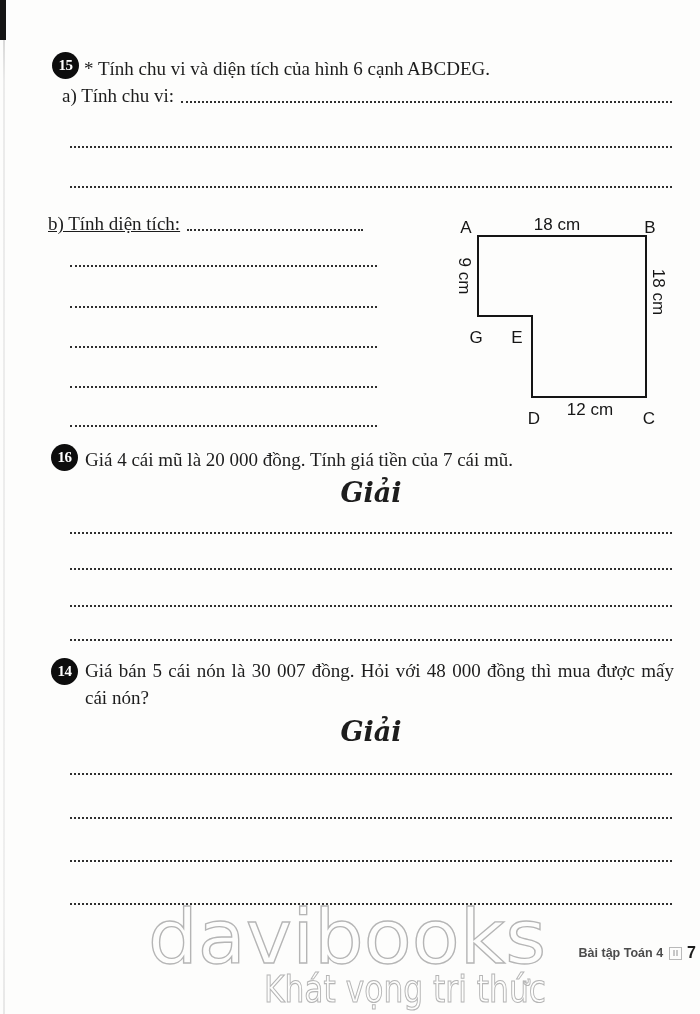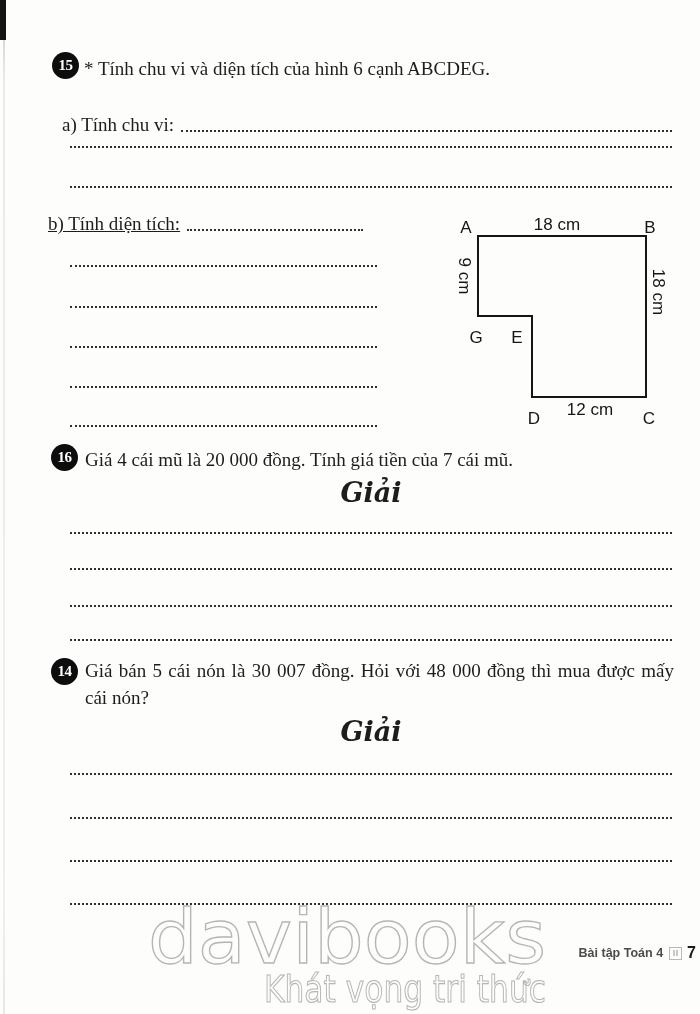--- a/index.html
+++ b/index.html
@@ -42,21 +42,21 @@
 <div id="page">
 
   <div class="scan-edge-line"></div>
   <div class="scan-corner"></div>
 
   <div class="num-badge" style="left:52px; top:52px;">
     <span>15</span>
   </div>
   <div class="ptitle" style="left:84px; top:55px; width:560px;">* Tính chu vi và diện tích của hình 6 cạnh ABCDEG.</div>
 
-  <div class="leader-row" style="left:62px; top:114px; width:610px;">
+  <div class="leader-row" style="left:62px; top:85px; width:610px;">
     <span class="plabel">a) Tính chu vi:</span>
     <span class="leader"></span>
   </div>
   <div class="dline" style="left:70px; top:146px; width:602px;"></div>
   <div class="dline" style="left:70px; top:186px; width:602px;"></div>
 
   <div class="leader-row" style="left:48px; top:213px; width:315px;text-decoration:underline;">
     <span class="plabel">b) Tính diện tích:</span>
     <span class="leader"></span>
   </div>

